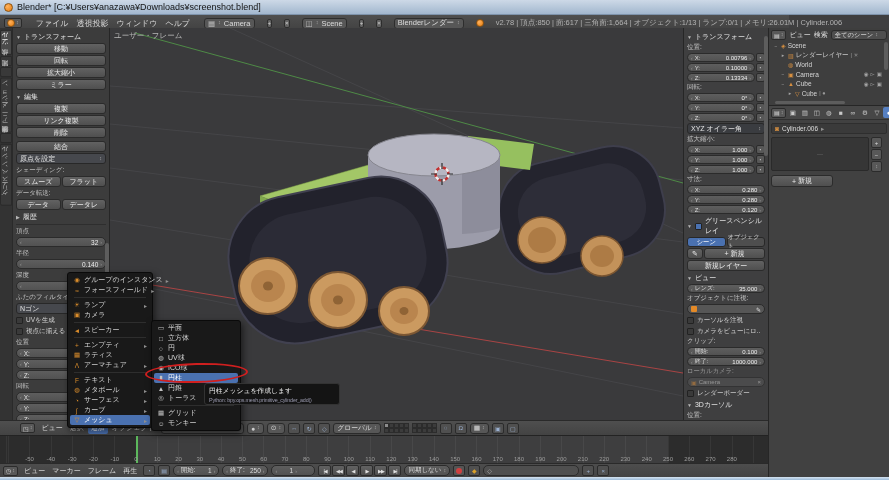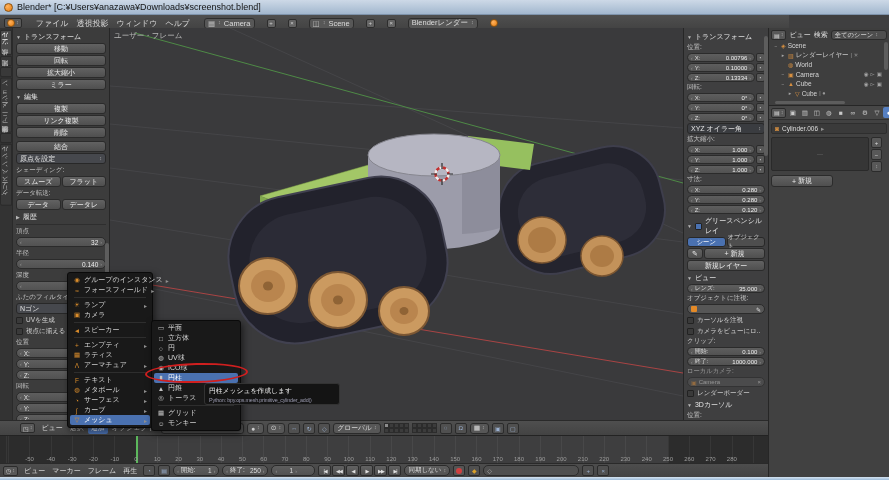--- a/index.html
+++ b/index.html
@@ -145,20 +145,21 @@
       <span class="updn">↕</span>
       <span>Scene</span>
     </span>
     <span class="mini">+</span>
     <span class="mini">×</span>
     <span class="selector">
       <span>Blenderレンダー</span>
       <span class="updn">↕</span>
     </span>
     <span class="blogo small"></span>
+    <span class="stats">v2.78 | 頂点:850 | 面:617 | 三角面:1,664 | オブジェクト:1/13 | ランプ:0/1 | メモリ:26.01M | Cylinder.006</span>
   </div>
 
   <div class="toolshelf">
     <div class="tabstrip">
         <div class="ttab active">ツール</div>
         <div class="ttab">作成</div>
         <div class="ttab">関連</div>
         <div class="ttab">アニメーション</div>
         <div class="ttab">物理演算</div>
         <div class="ttab">グリースペンシル</div>

